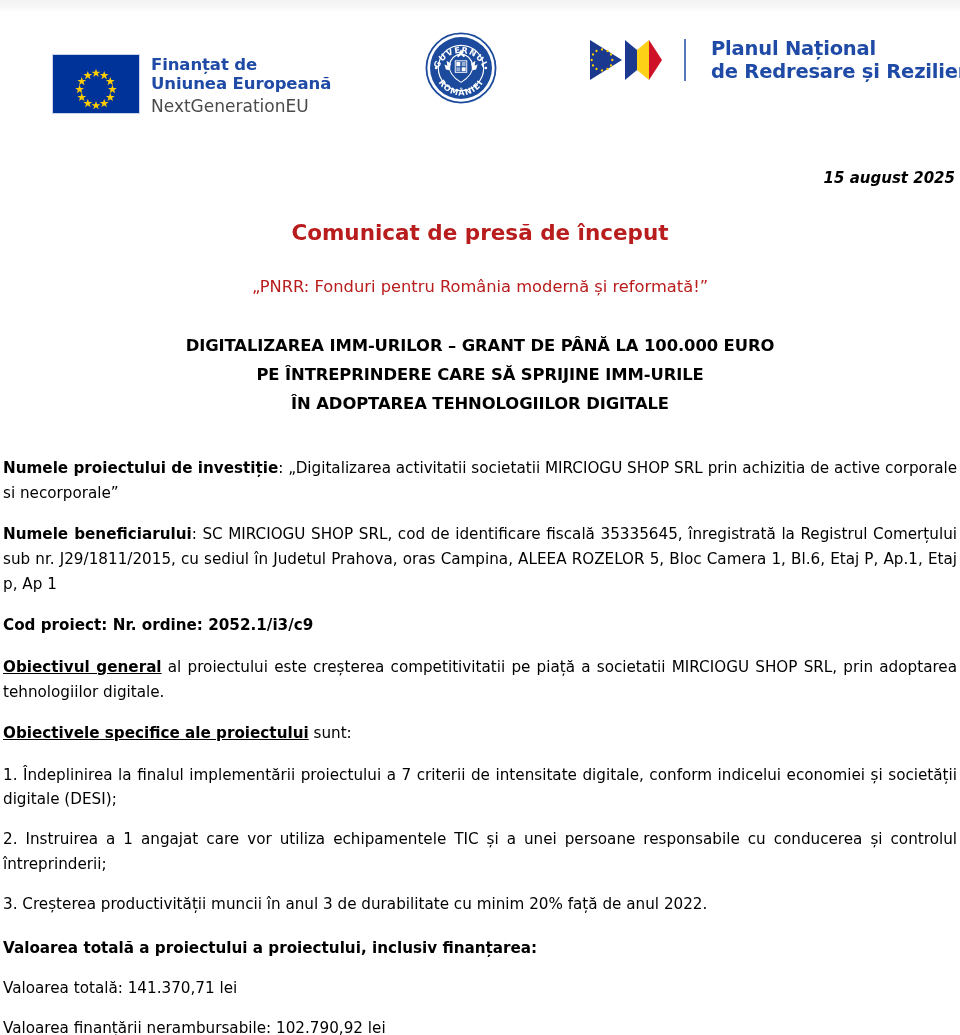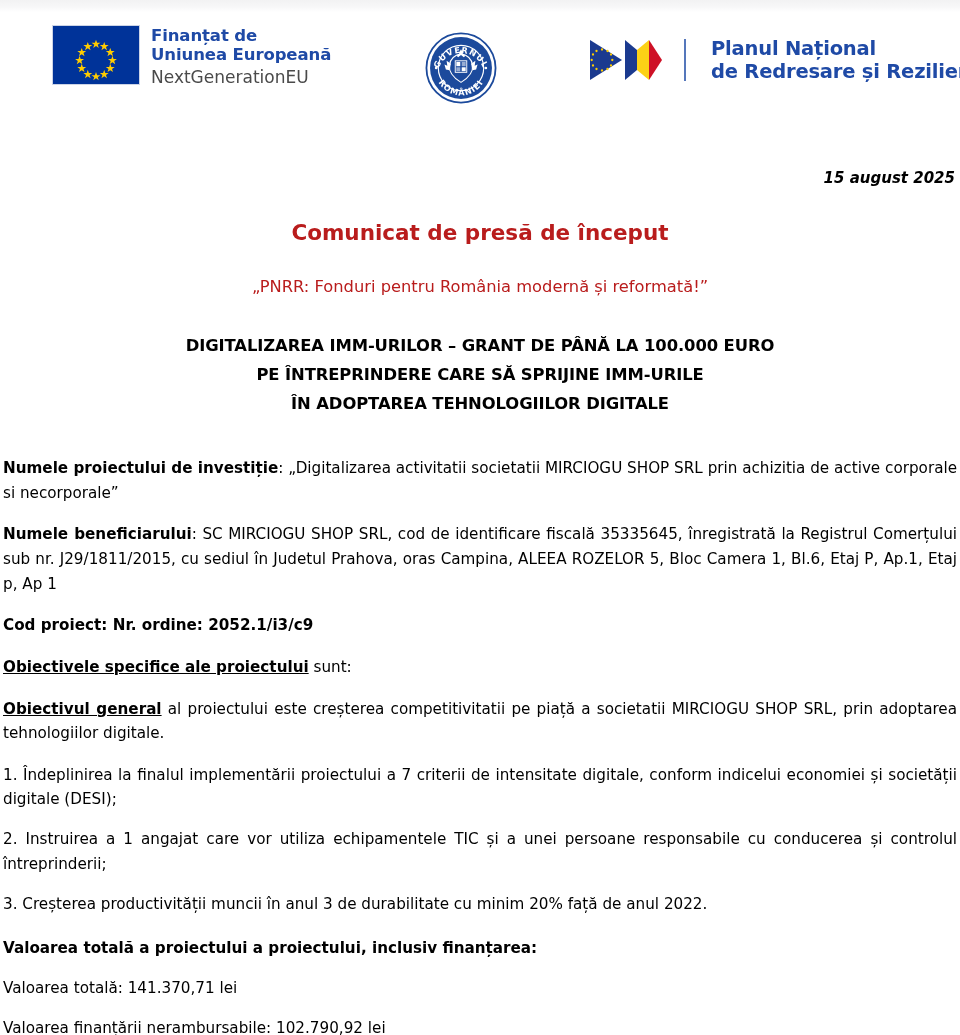--- a/index.html
+++ b/index.html
@@ -37,21 +37,21 @@
   .logo-header {
     position: relative;
     height: 120px;
     margin-top: 22px;
   }
 
   
   .eu-logo {
     position: absolute;
     left: 52px;
-    top: 3px;
+    top: 32px;
     display: flex;
     align-items: flex-start;
     gap: 11px;
   }
   .eu-flag {
     width: 88px;
     height: 60px;
     background: #003399;
     position: relative;
     flex: none;
@@ -289,23 +289,23 @@
       <div>PE ÎNTREPRINDERE CARE SĂ SPRIJINE IMM-URILE</div>
       <div>ÎN ADOPTAREA TEHNOLOGIILOR DIGITALE</div>
     </div>
 
     <p class="para block-first"><span class="b">Numele proiectului de investiție</span><span>: „Digitalizarea activitatii societatii MIRCIOGU SHOP SRL prin achizitia de active corporale si necorporale”</span></p>
 
     <p class="para"><span class="b">Numele beneficiarului</span><span>: SC MIRCIOGU SHOP SRL, cod de identificare fiscală 35335645, înregistrată la Registrul Comerțului sub nr. J29/1811/2015, cu sediul în Judetul Prahova, oras Campina, ALEEA ROZELOR 5, Bloc Camera 1, Bl.6, Etaj P, Ap.1, Etaj p, Ap 1</span></p>
 
     <p class="para left"><span class="b">Cod proiect: Nr. ordine: 2052.1/i3/c9</span></p>
 
+    <p class="para"><span class="bu">Obiectivul general</span><span> al proiectului este creșterea competitivitatii pe piață a societatii MIRCIOGU SHOP SRL, prin adoptarea tehnologiilor digitale.</span></p>
+
     <p class="para left"><span class="bu">Obiectivele specifice ale proiectului</span><span> sunt:</span></p>
-
-    <p class="para"><span class="bu">Obiectivul general</span><span> al proiectului este creșterea competitivitatii pe piață a societatii MIRCIOGU SHOP SRL, prin adoptarea tehnologiilor digitale.</span></p>
 
     <div class="objectives-list">
       <p class="para">1. Îndeplinirea la finalul implementării proiectului a 7 criterii de intensitate digitale, conform indicelui economiei și societății digitale (DESI);</p>
       <p class="para">2. Instruirea a 1 angajat care vor utiliza echipamentele TIC și a unei persoane responsabile cu conducerea și controlul întreprinderii;</p>
       <p class="para">3. Creșterea productivității muncii în anul 3 de durabilitate cu minim 20% față de anul 2022.</p>
     </div>
 
     <div class="values-block">
       <p class="para left nogap b">Valoarea totală a proiectului a proiectului, inclusiv finanțarea:</p>
       <p class="para left tight">Valoarea totală: 141.370,71 lei</p>

